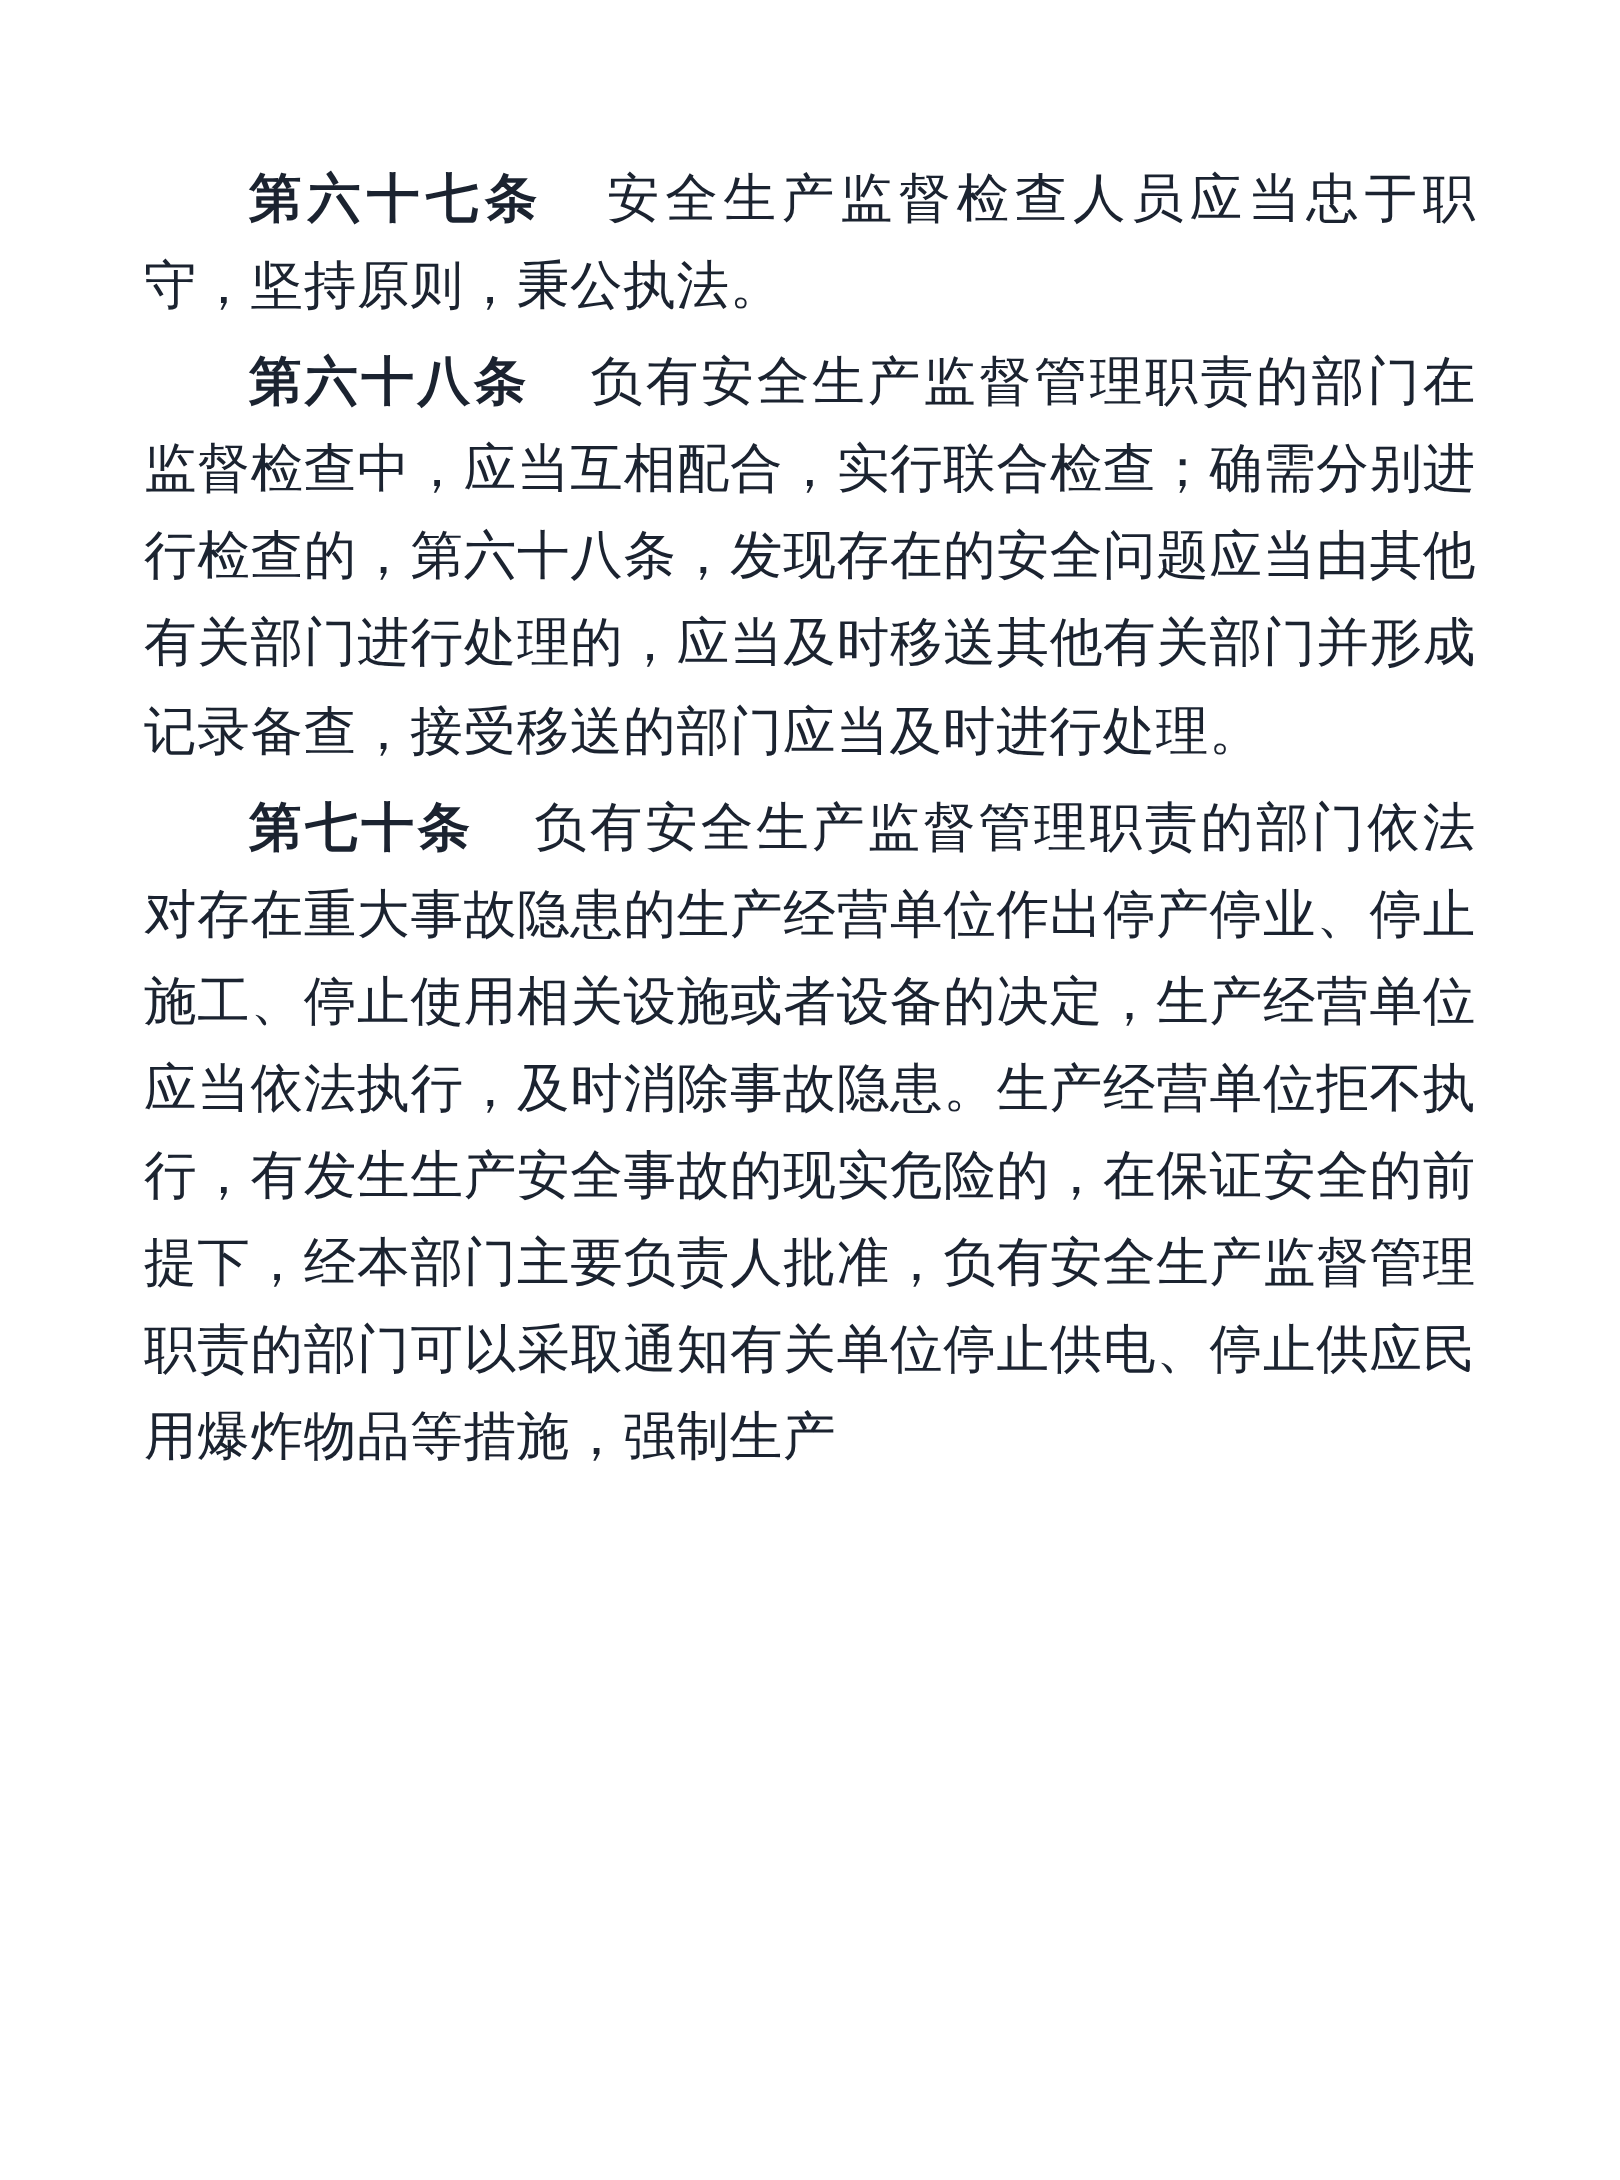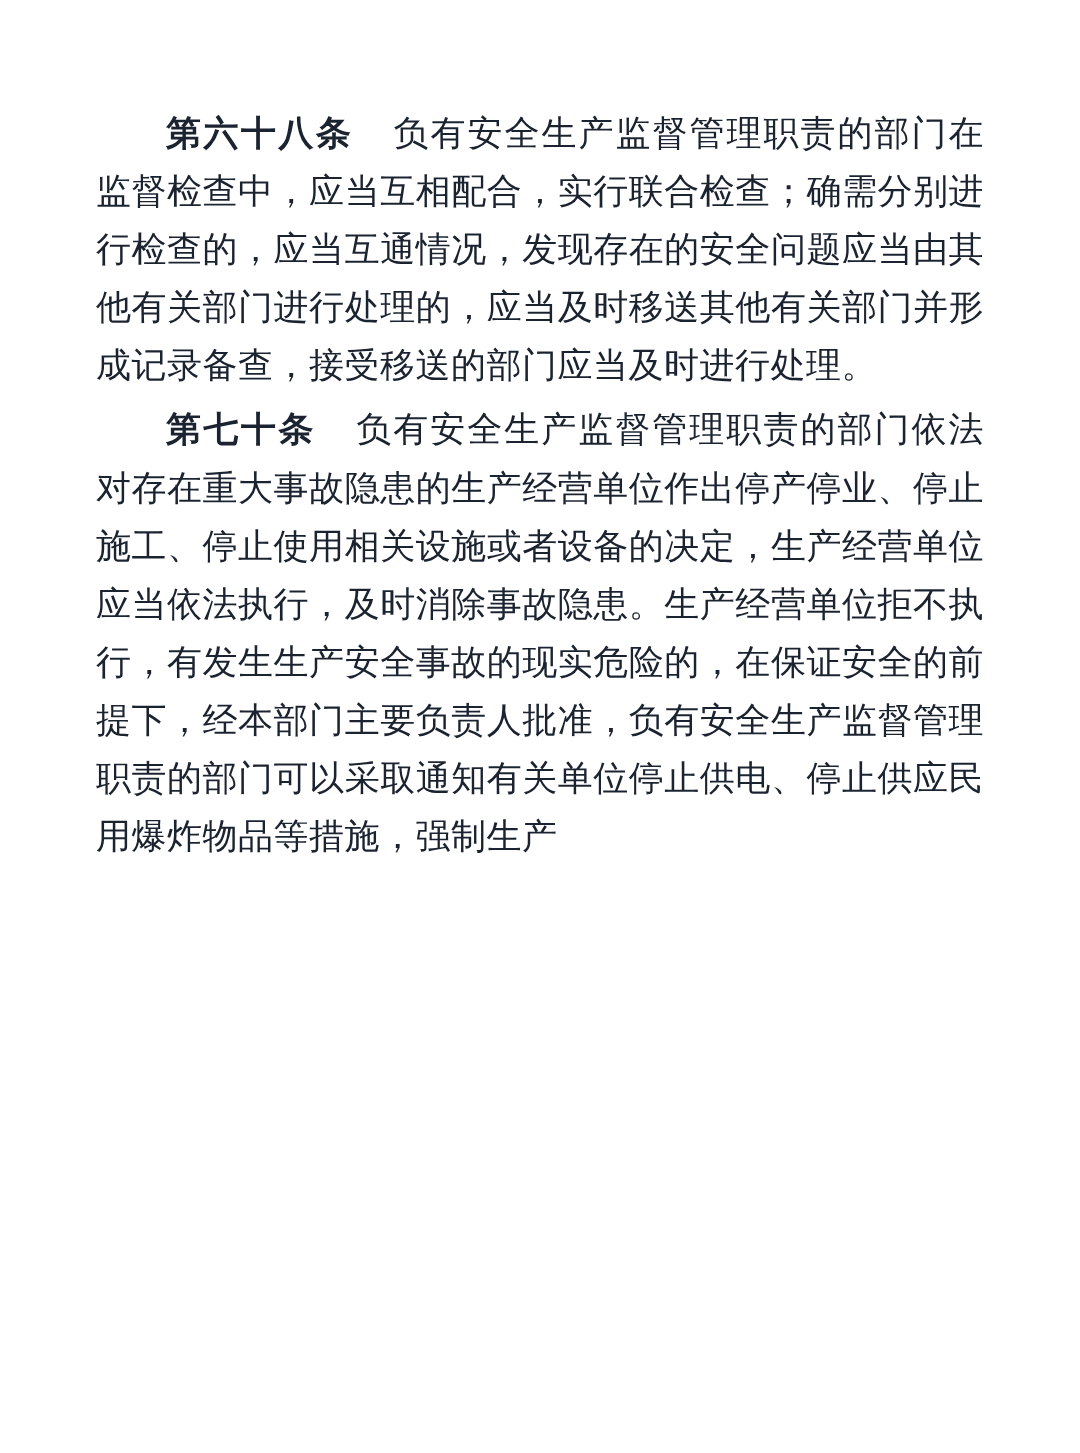--- a/index.html
+++ b/index.html
@@ -40,21 +40,22 @@
     display: inline-block;
     width: 1.1em;
   }
 </style>
 </head>
 <body>
 
 <div class="page">
   <div class="doc-body">
 
+    <p class="para"><span class="article-no">第六十七条</span><span class="article-gap"></span><span>安全生产监督检查人员应当忠于职守，坚持原则，秉公执法。</span></p>
 
 
 
-    <p class="para"><span class="article-no">第六十八条</span><span class="article-gap"></span><span>负有安全生产监督管理职责的部门在监督检查中，应当互相配合，实行联合检查；确需分别进行检查的，应当互通情况，发现存在的安全问题应当由其他有关部门进行处理的，应当及时移送其他有关部门并形成记录备查，接受移送的部门应当及时进行处理。</span></p>
+    <p class="para"><span class="article-no">第六十八条</span><span class="article-gap"></span><span>负有安全生产监督管理职责的部门在监督检查中，应当互相配合，实行联合检查；确需分别进行检查的，第六十八条，发现存在的安全问题应当由其他有关部门进行处理的，应当及时移送其他有关部门并形成记录备查，接受移送的部门应当及时进行处理。</span></p>
 
     <p class="para"><span class="article-no">第七十条</span><span class="article-gap"></span><span>负有安全生产监督管理职责的部门依法对存在重大事故隐患的生产经营单位作出停产停业、停止施工、停止使用相关设施或者设备的决定，生产经营单位应当依法执行，及时消除事故隐患。生产经营单位拒不执行，有发生生产安全事故的现实危险的，在保证安全的前提下，经本部门主要负责人批准，负有安全生产监督管理职责的部门可以采取通知有关单位停止供电、停止供应民用爆炸物品等措施，强制生产</span></p>
 
   </div>
 </div>
 
 </body></html>

